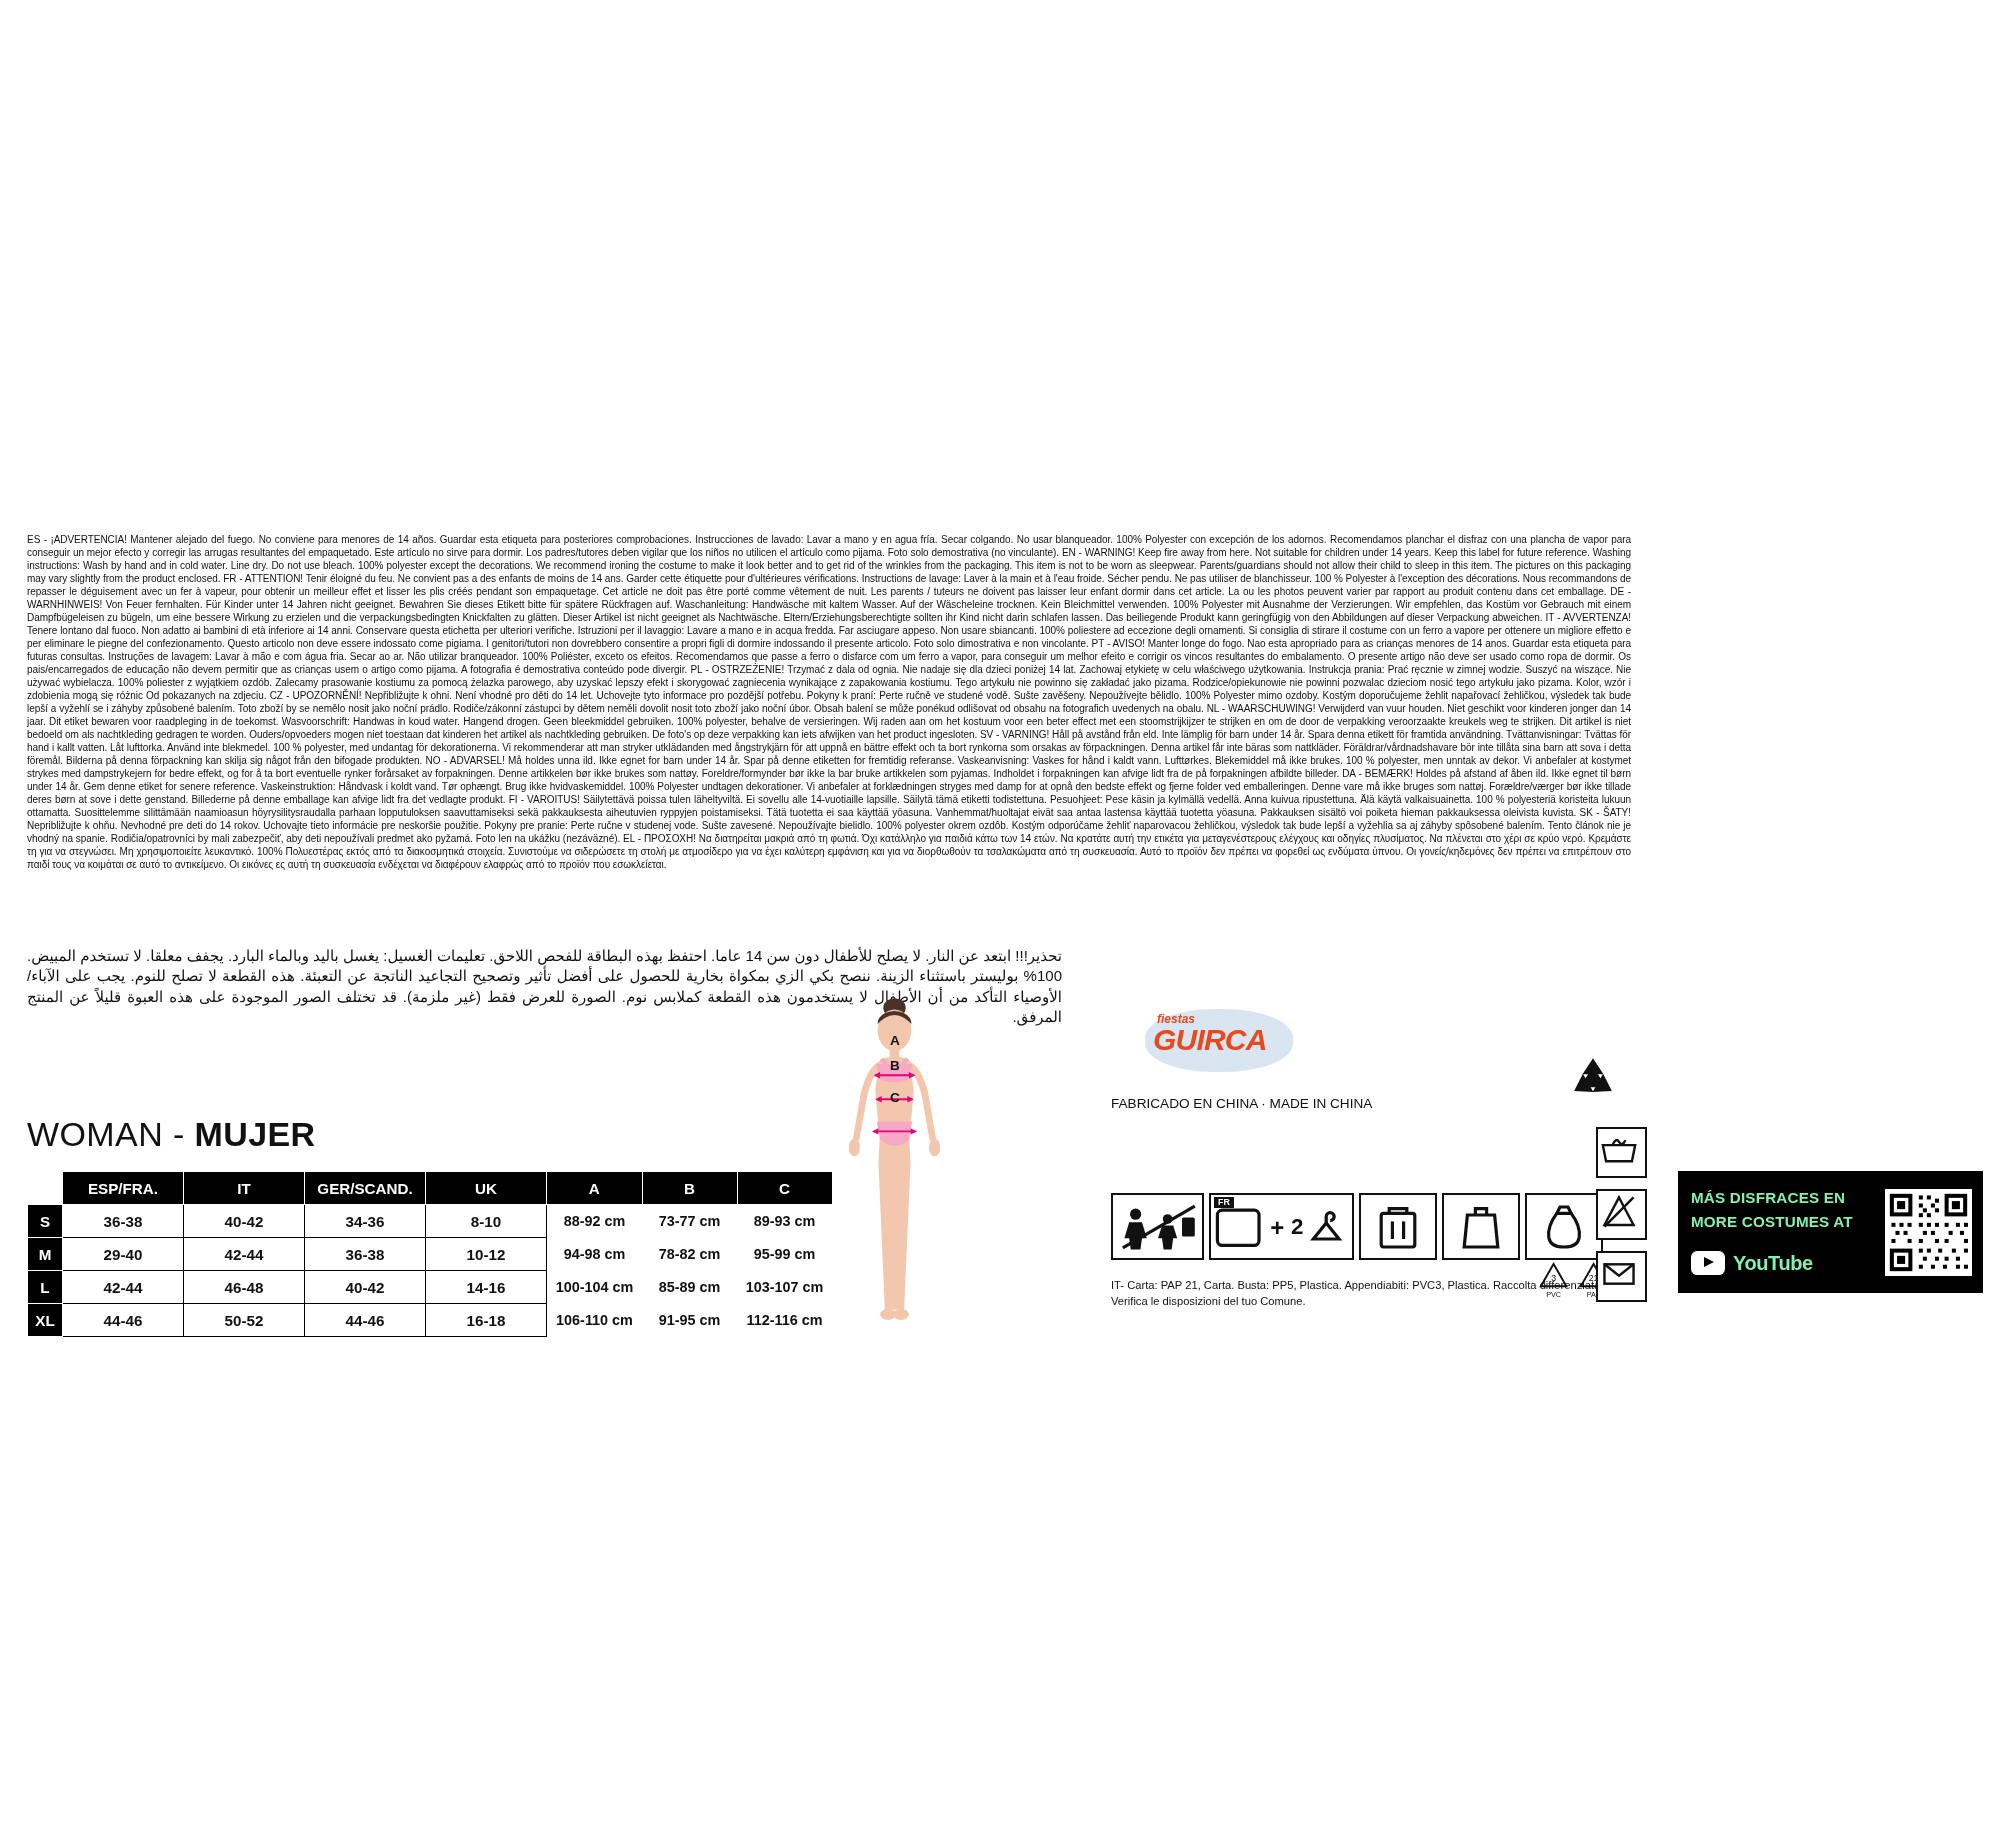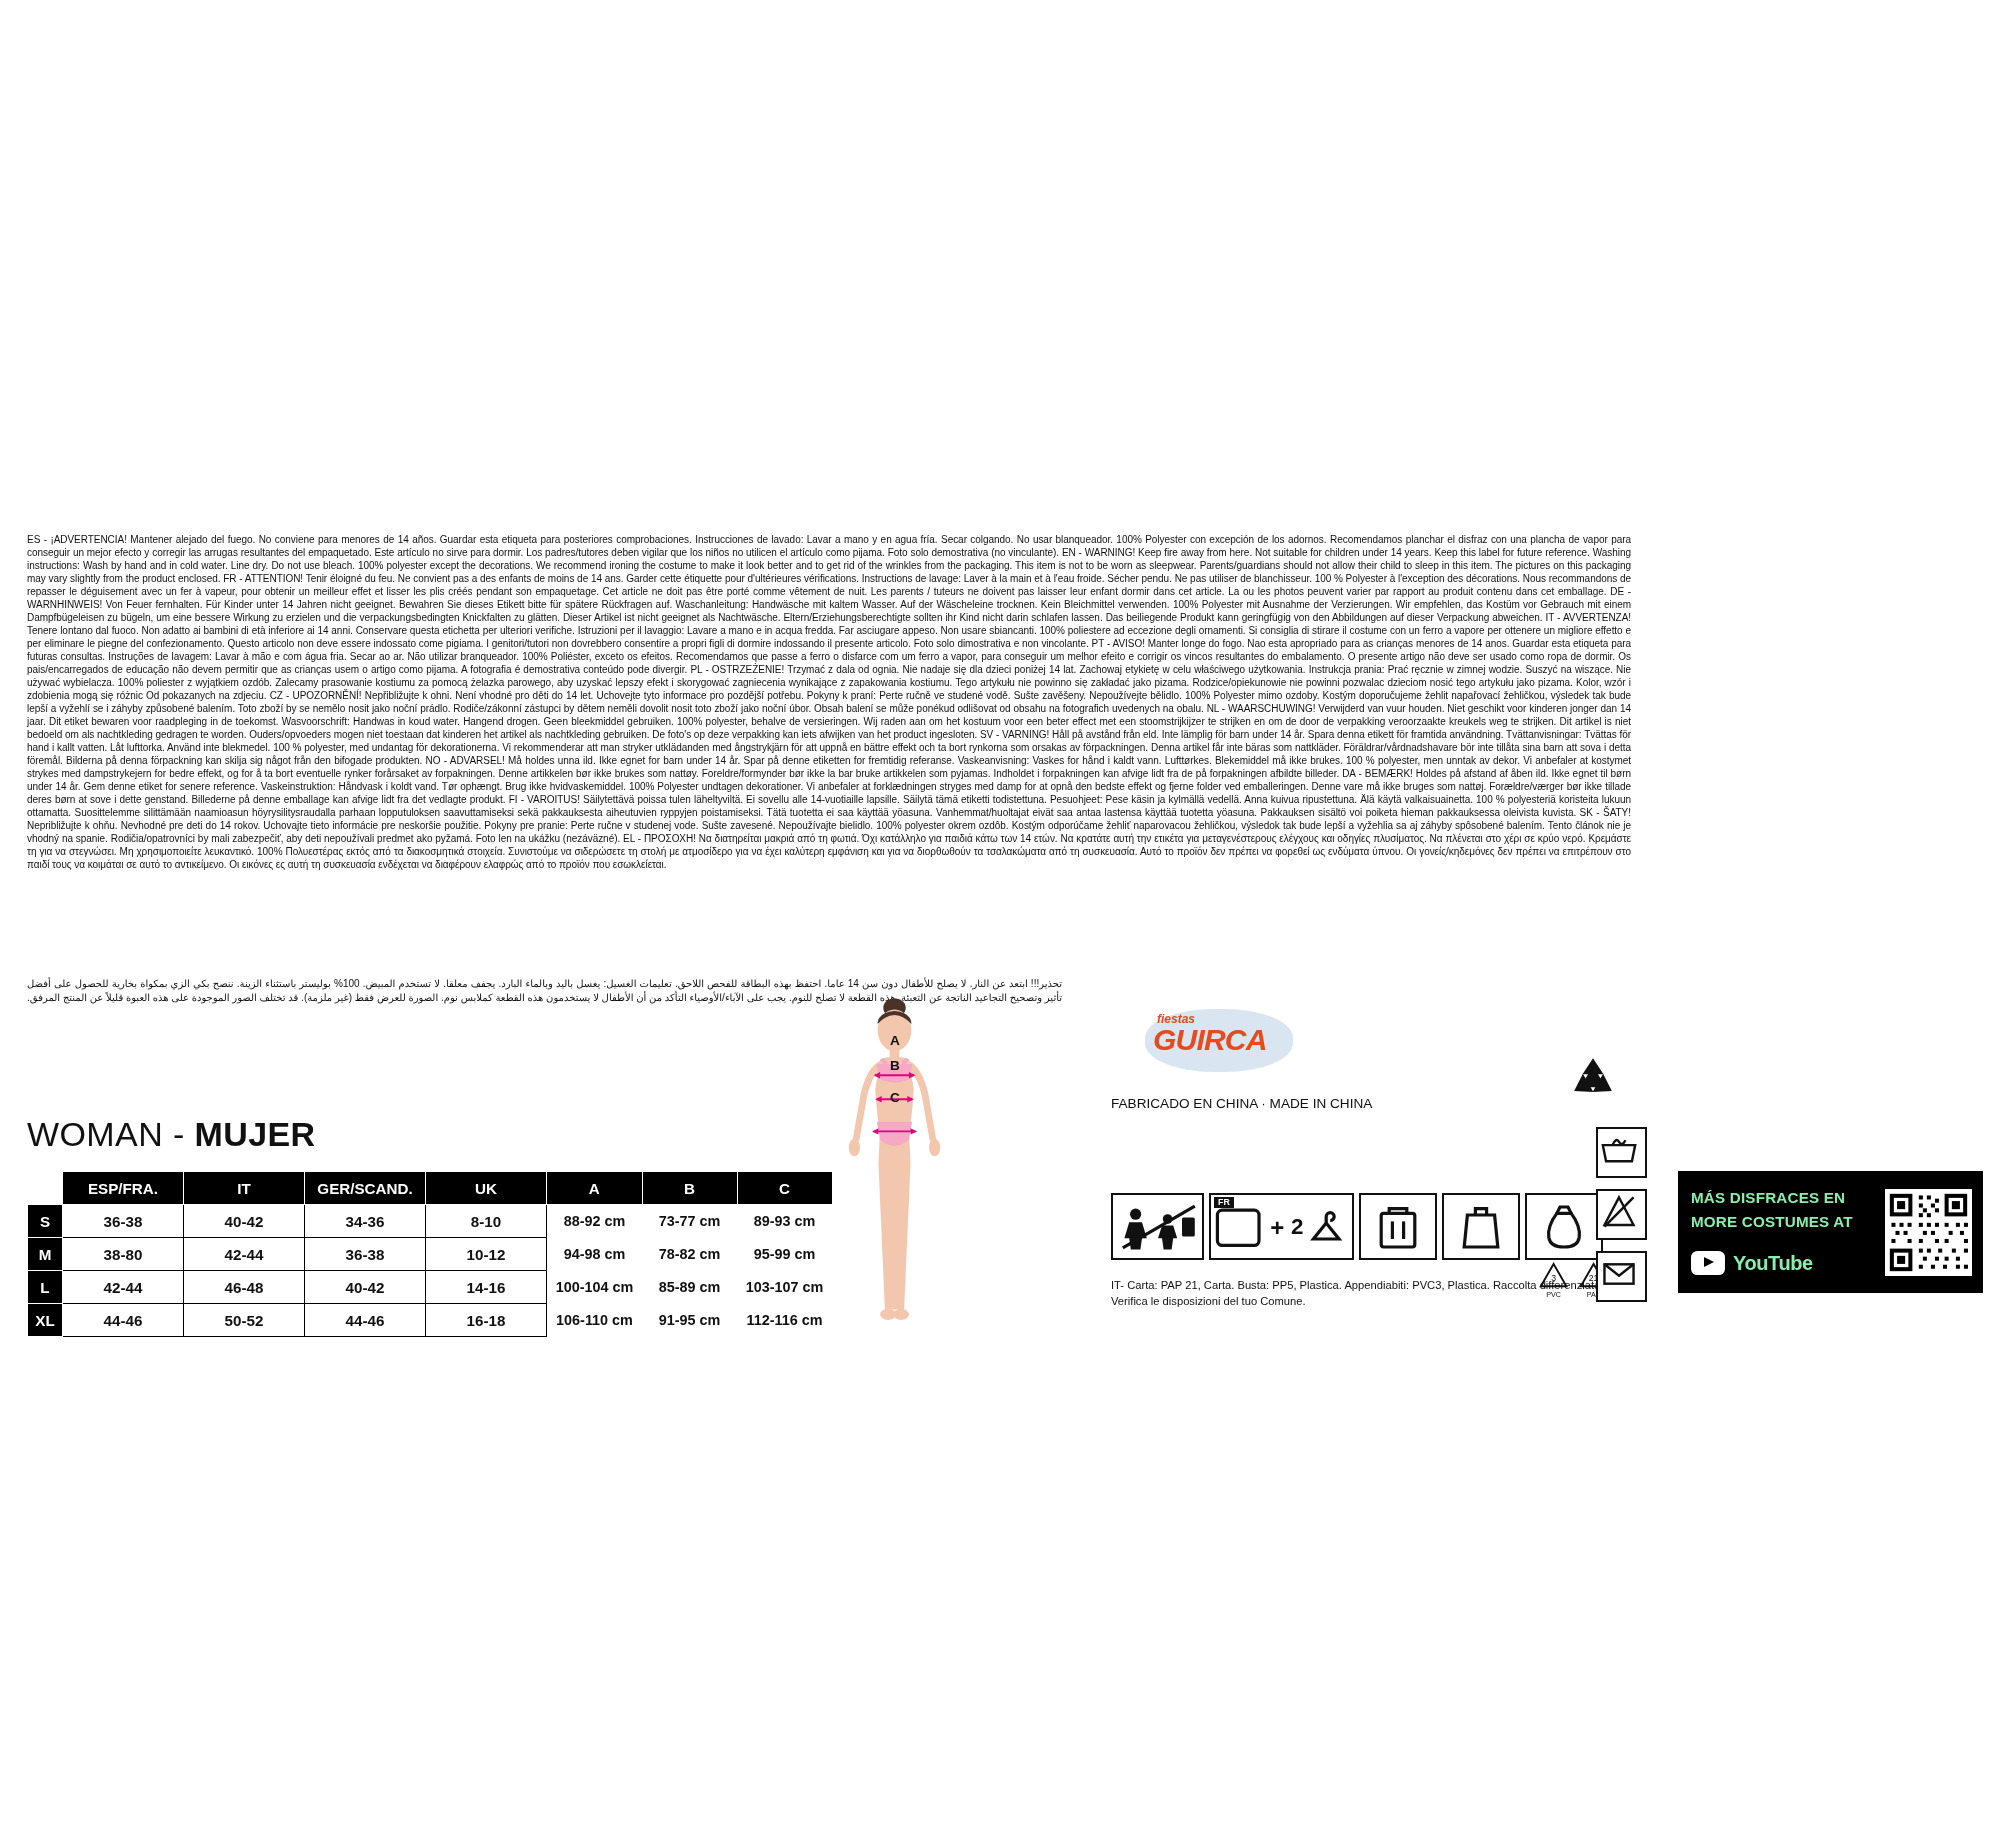--- a/index.html
+++ b/index.html
@@ -31,23 +31,23 @@
     font-size: 10px;
     line-height: 1.30;
     text-align: justify;
     color: #111;
     letter-spacing: -0.04px;
   }
 
   .rtl-block {
     position: absolute;
     left: 27px;
-    top: 977px;
+    top: 946px;
     width: 1035px;
-    font-size: 10px;
+    font-size: 15px;
     line-height: 1.35;
     direction: rtl;
     text-align: justify;
     color: #111;
   }
 
   
   .woman-title {
     position: absolute;
     left: 27px;
@@ -323,21 +323,21 @@
         <td class="val">36-38</td>
         <td class="val">40-42</td>
         <td class="val">34-36</td>
         <td class="val">8-10</td>
         <td class="meas">88-92 cm</td>
         <td class="meas">73-77 cm</td>
         <td class="meas">89-93 cm</td>
       </tr>
       <tr>
         <td class="sz">M</td>
-        <td class="val">38-80</td>
+        <td class="val">29-40</td>
         <td class="val">42-44</td>
         <td class="val">36-38</td>
         <td class="val">10-12</td>
         <td class="meas">94-98 cm</td>
         <td class="meas">78-82 cm</td>
         <td class="meas">95-99 cm</td>
       </tr>
       <tr>
         <td class="sz">L</td>
         <td class="val">42-44</td>

